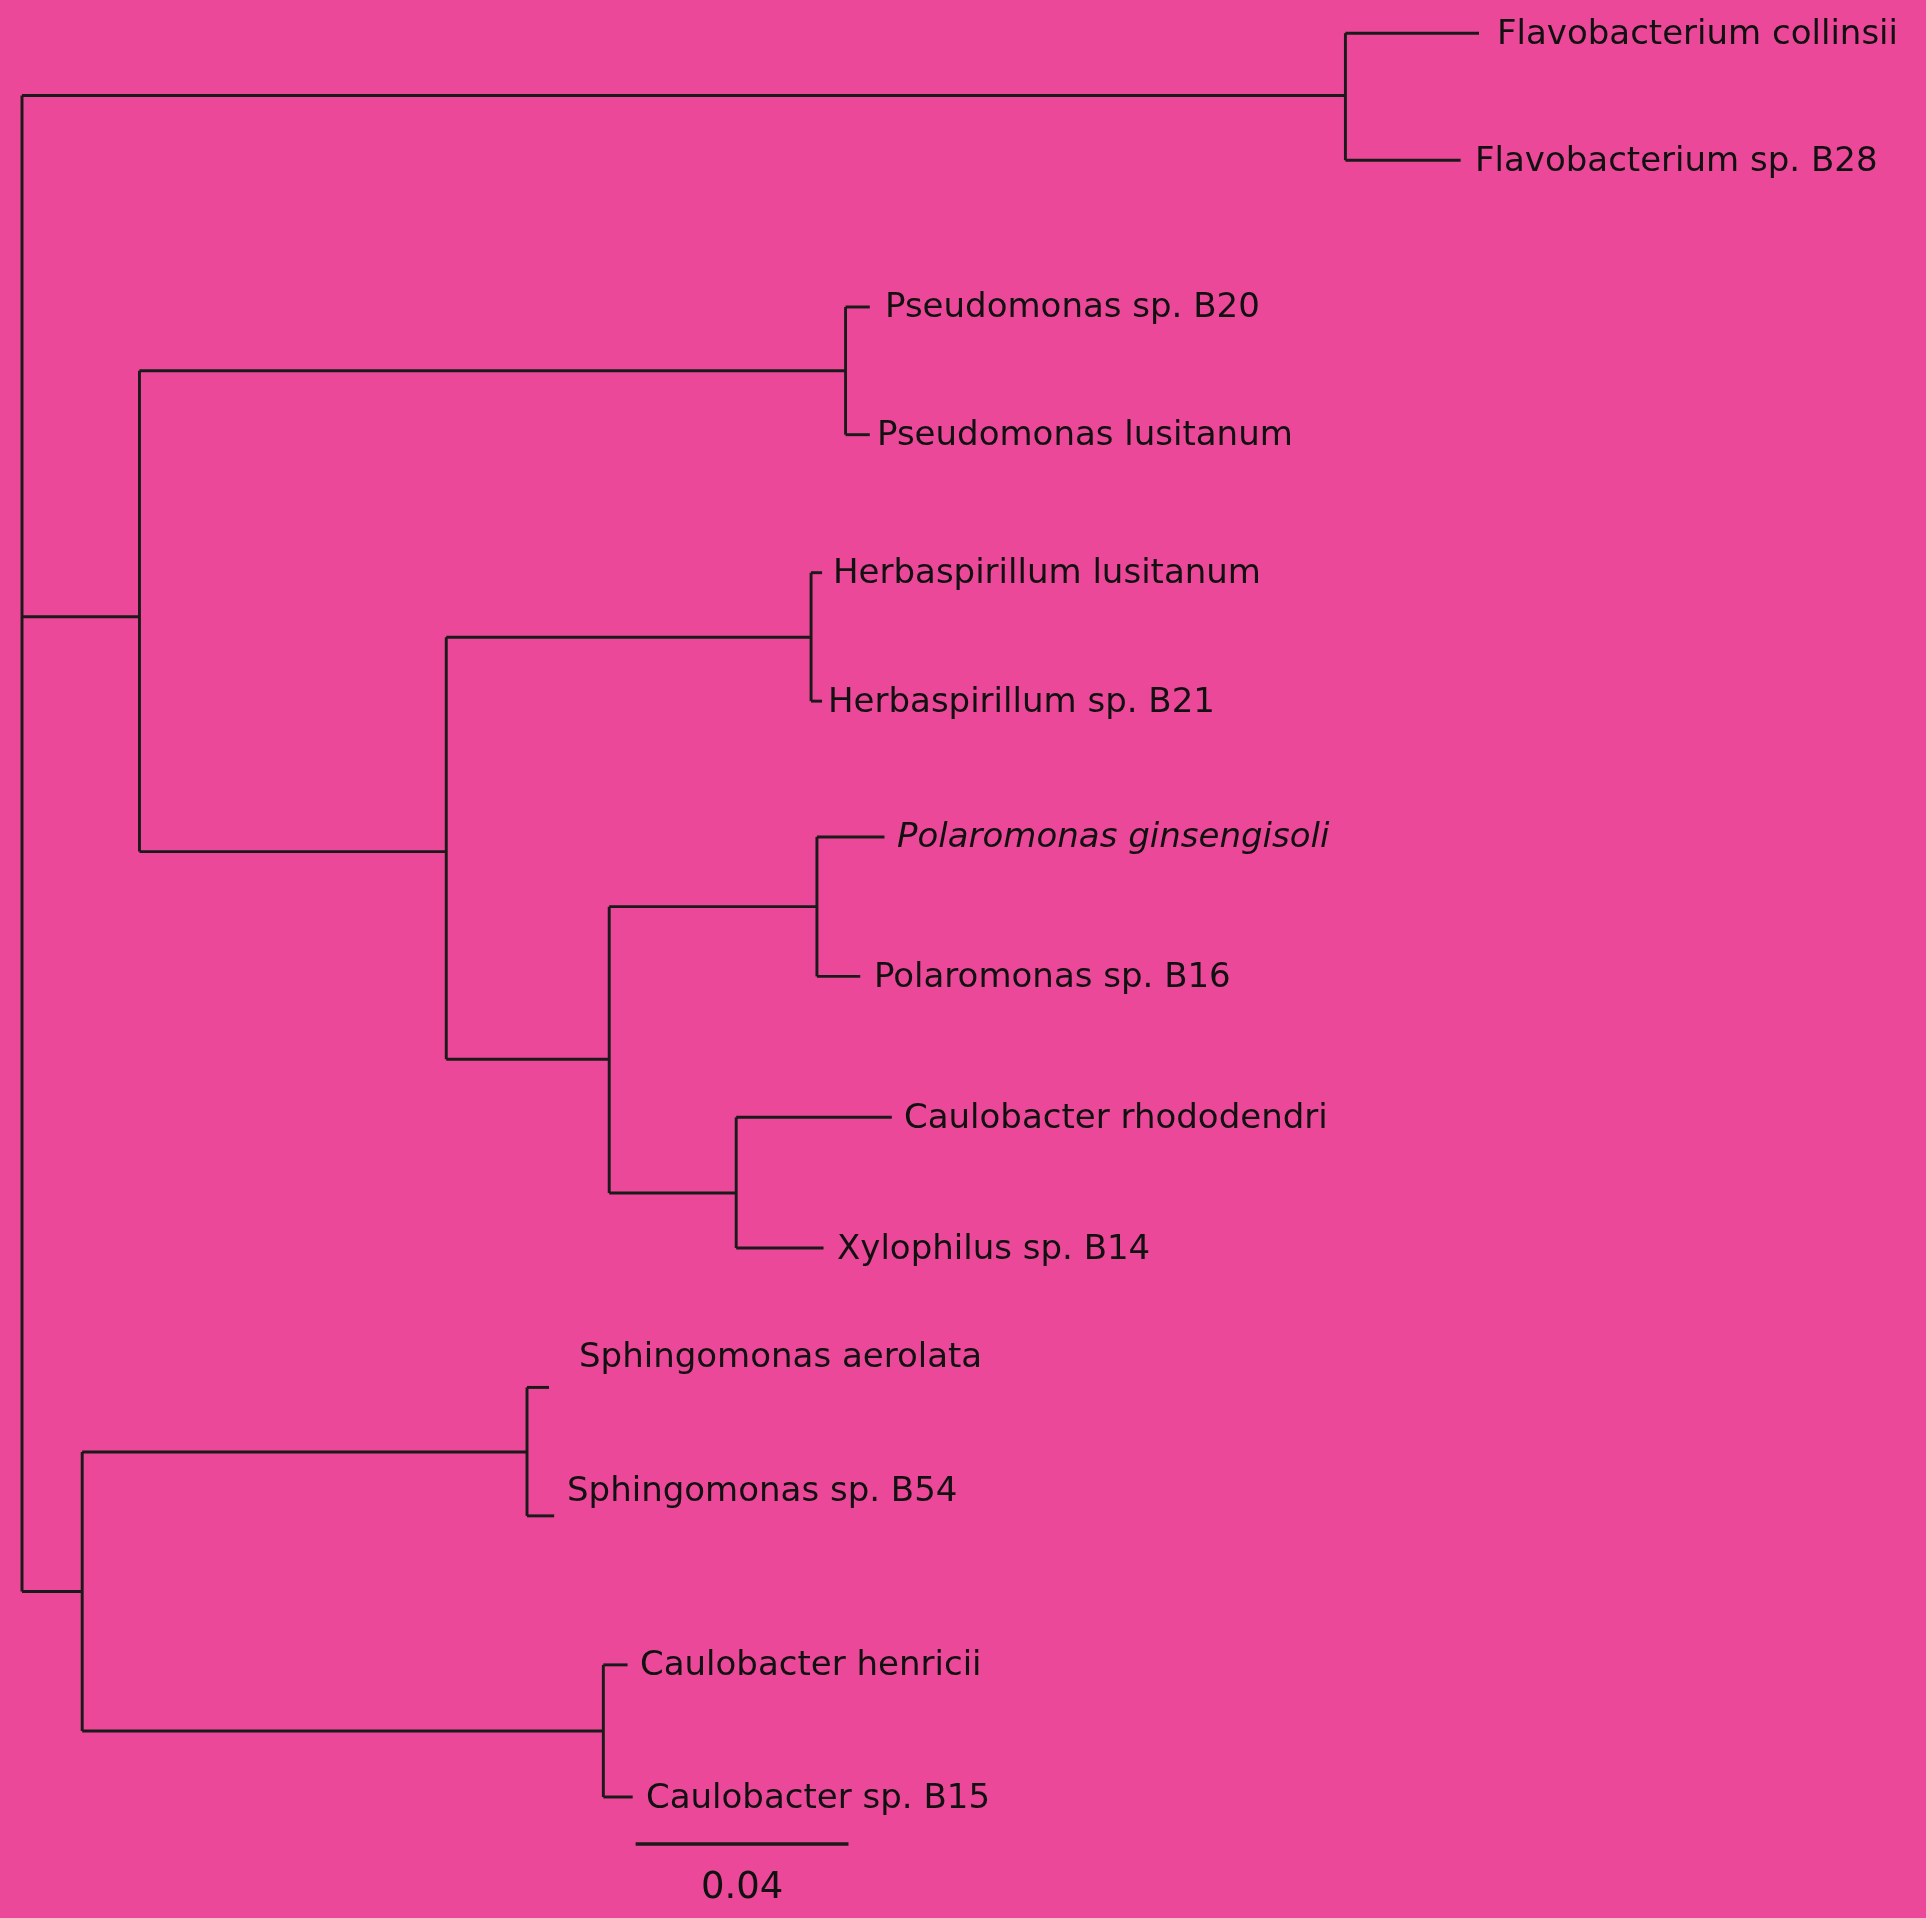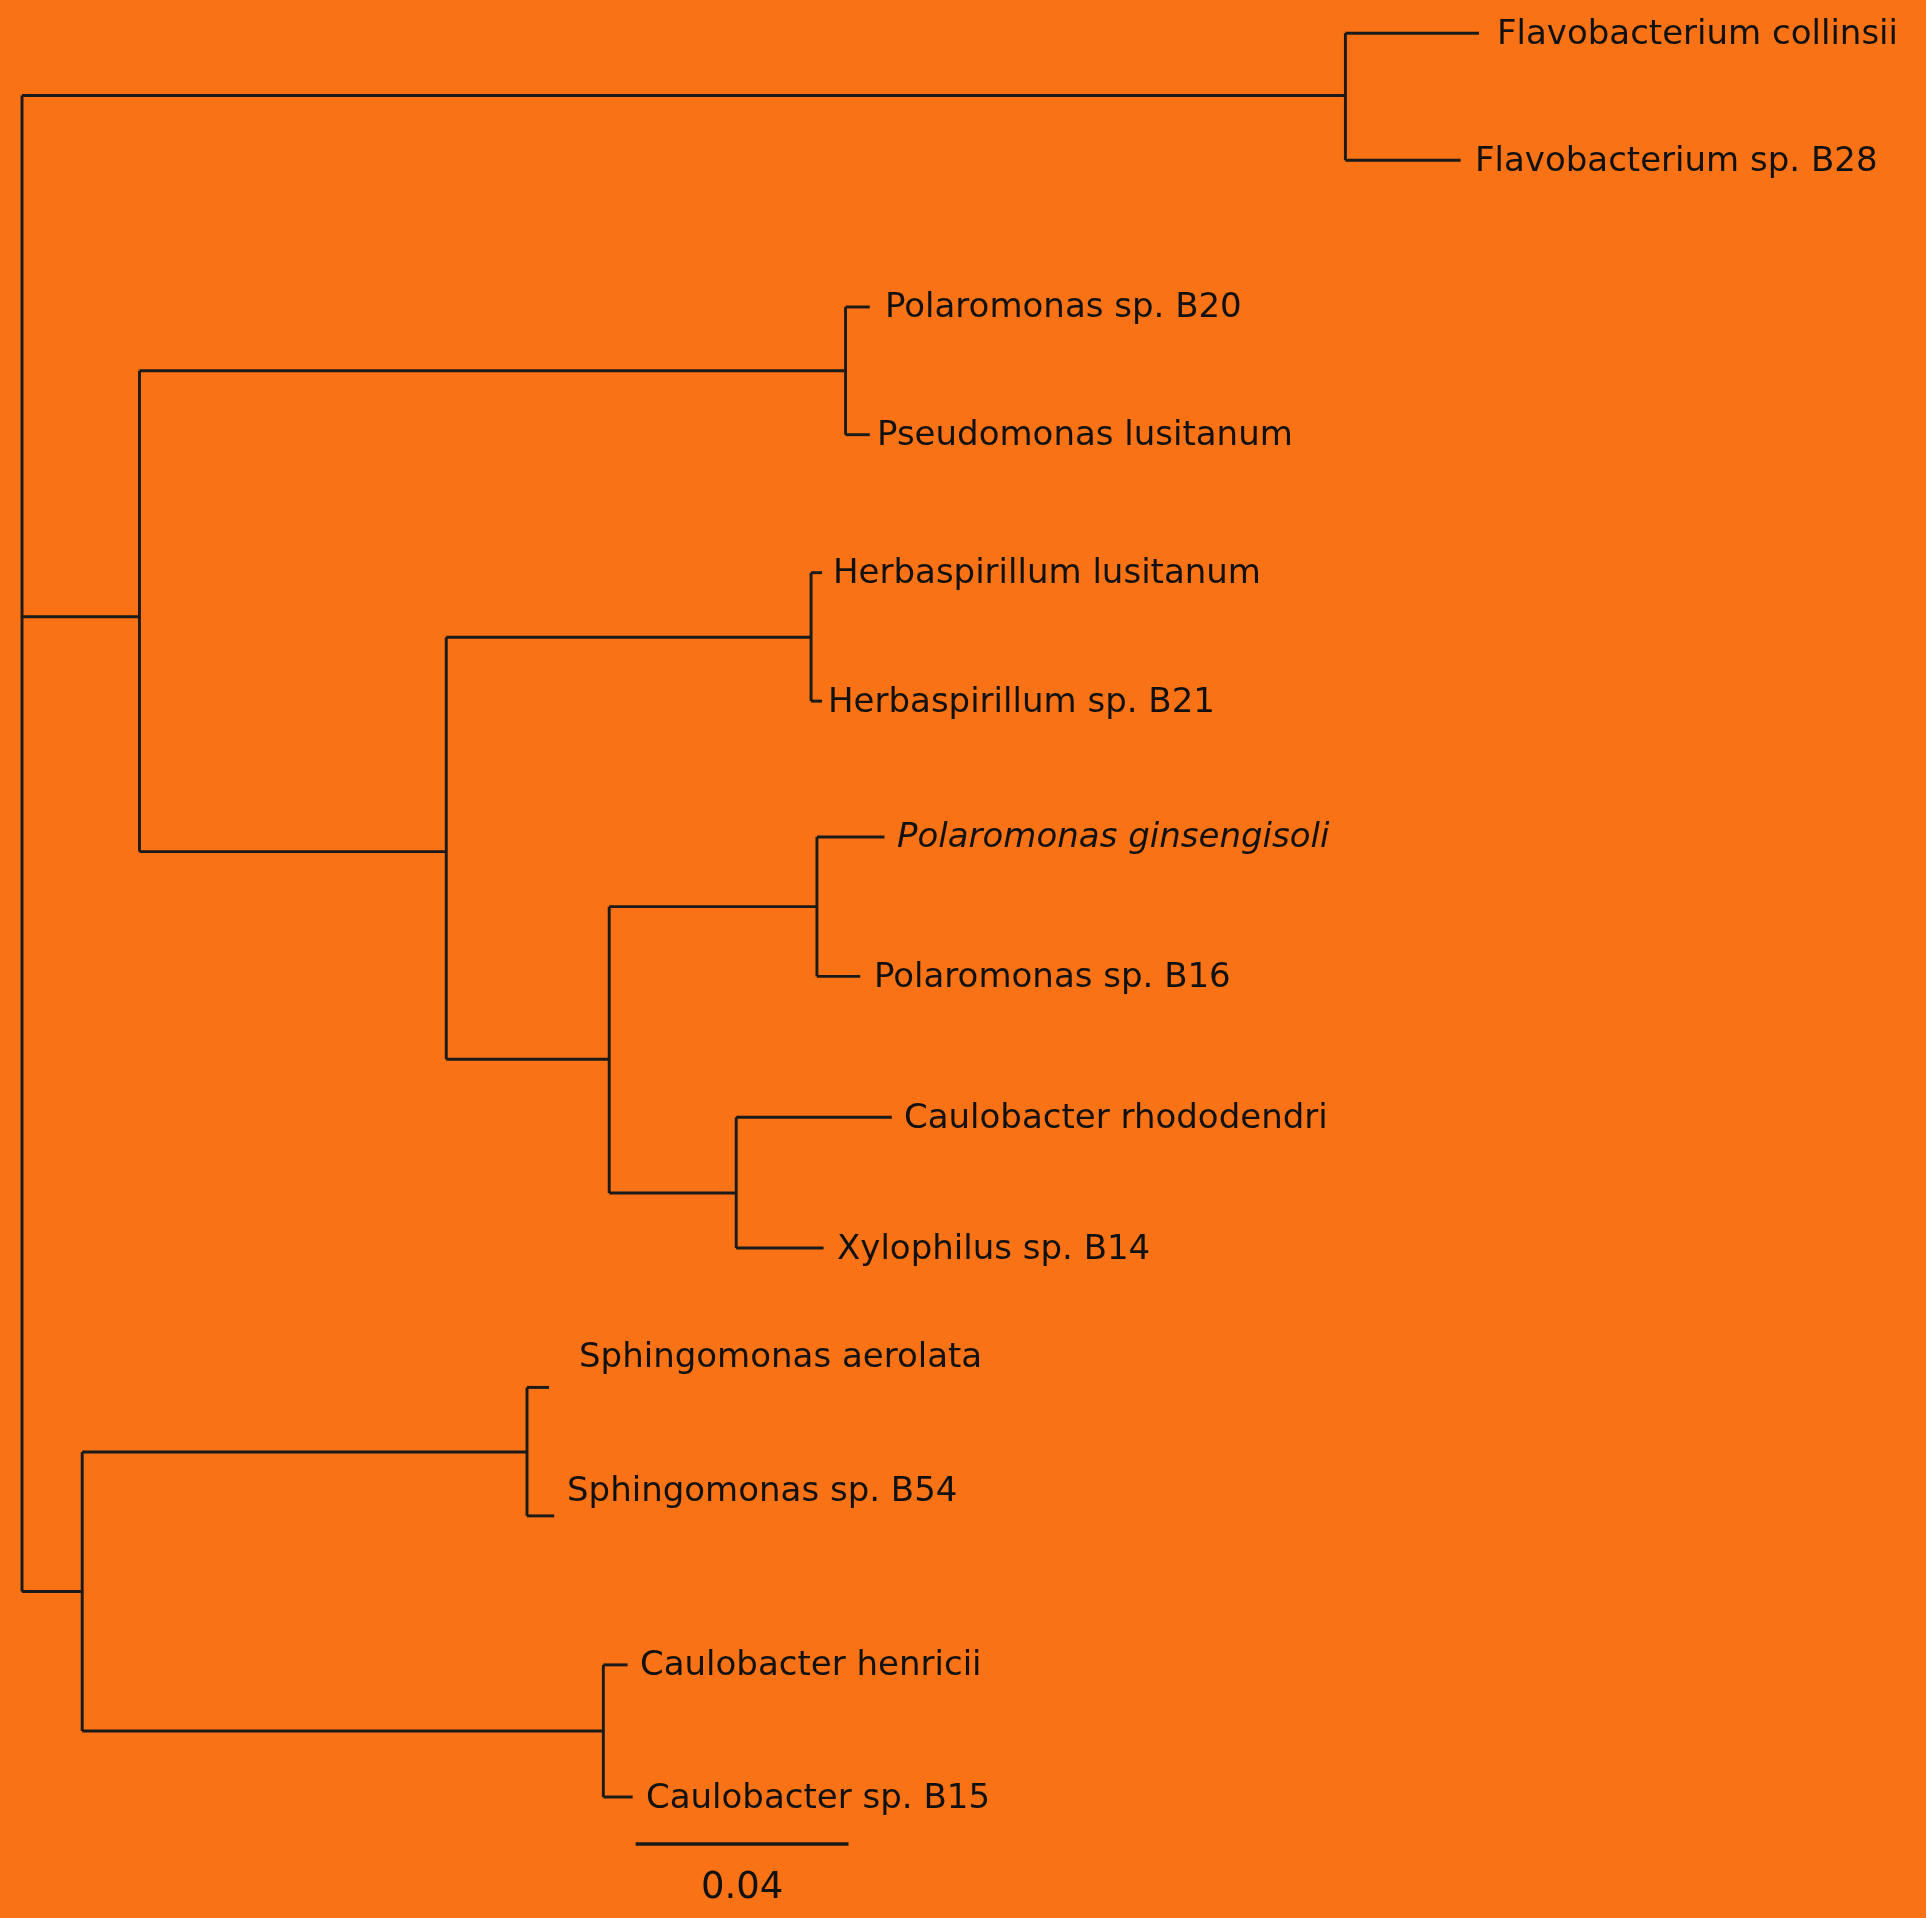--- a/index.html
+++ b/index.html
@@ -4,21 +4,21 @@
 <style>
   html, body {
     margin: 0;
     padding: 0;
     background: #ffffff;
   }
   #root {
     position: relative;
     width: 1926px;
     height: 1919px;
-    background: #f97316;
+    background: #ec4899;
     font-family: "DejaVu Sans", sans-serif;
     overflow: hidden;
   }
   #tree-svg {
     position: absolute;
     left: 0;
     top: 0;
     width: 1926px;
     height: 1919px;
   }
@@ -103,21 +103,21 @@
     <path class="branch" d="M 112 1978 L 112 2358"></path>
     <path class="branch" d="M 30 2168 L 112 2168"></path>
 
     <path class="branch" d="M 30 130 L 30 2168"></path>
 
     <path class="scalebar" d="M 866 2512 L 1156 2512"></path>
   </svg>
 
   <div class="taxon-label" style="left:1497px; top:14.7px;">Flavobacterium collinsii</div>
   <div class="taxon-label" style="left:1475px; top:142px;">Flavobacterium sp. B28</div>
-  <div class="taxon-label" style="left:885px; top:288px;">Polaromonas sp. B20</div>
+  <div class="taxon-label" style="left:885px; top:288px;">Pseudomonas sp. B20</div>
   <div class="taxon-label" style="left:877px; top:416px;">Pseudomonas lusitanum</div>
   <div class="taxon-label" style="left:833px; top:554px;">Herbaspirillum lusitanum</div>
   <div class="taxon-label" style="left:828px; top:683px;">Herbaspirillum sp. B21</div>
   <div class="taxon-label" style="left:897px; top:818px;font-style:italic;">Polaromonas ginsengisoli</div>
   <div class="taxon-label" style="left:874px; top:958px;">Polaromonas sp. B16</div>
   <div class="taxon-label" style="left:904px; top:1099px;">Caulobacter rhododendri</div>
   <div class="taxon-label" style="left:837px; top:1230px;">Xylophilus sp. B14</div>
   <div class="taxon-label" style="left:562px; top:1338px;margin-left:17px;">Sphingomonas aerolata</div>
   <div class="taxon-label" style="left:567px; top:1472px;">Sphingomonas sp. B54</div>
   <div class="taxon-label" style="left:640px; top:1646px;">Caulobacter henricii</div>

